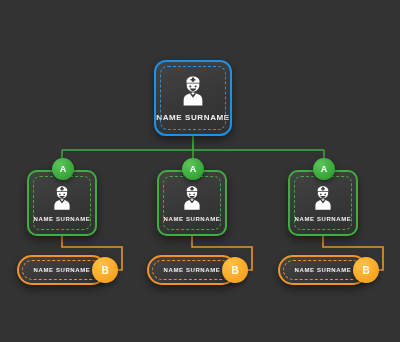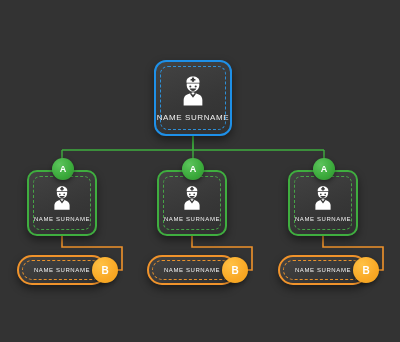--- a/index.html
+++ b/index.html
@@ -37,21 +37,21 @@
     position: absolute;
     left: 4px; top: 4px; right: 4px; bottom: 4px;
     pointer-events: none;
   }
 
   .node-label {
     color: #f2f2f2;
     text-transform: uppercase;
     letter-spacing: 0.6px;
     white-space: nowrap;
-    font-weight: 400;
+    font-weight: 700;
   }
 
   
   .node-root {
     left: 154px; top: 60px;
     width: 78px; height: 76px;
     border: 2px solid #1e90e8;
     border-radius: 12px;
     background: linear-gradient(160deg, #434343 0%, #373737 55%, #313131 100%);
     box-shadow: 0 4px 10px rgba(0,0,0,0.45);

